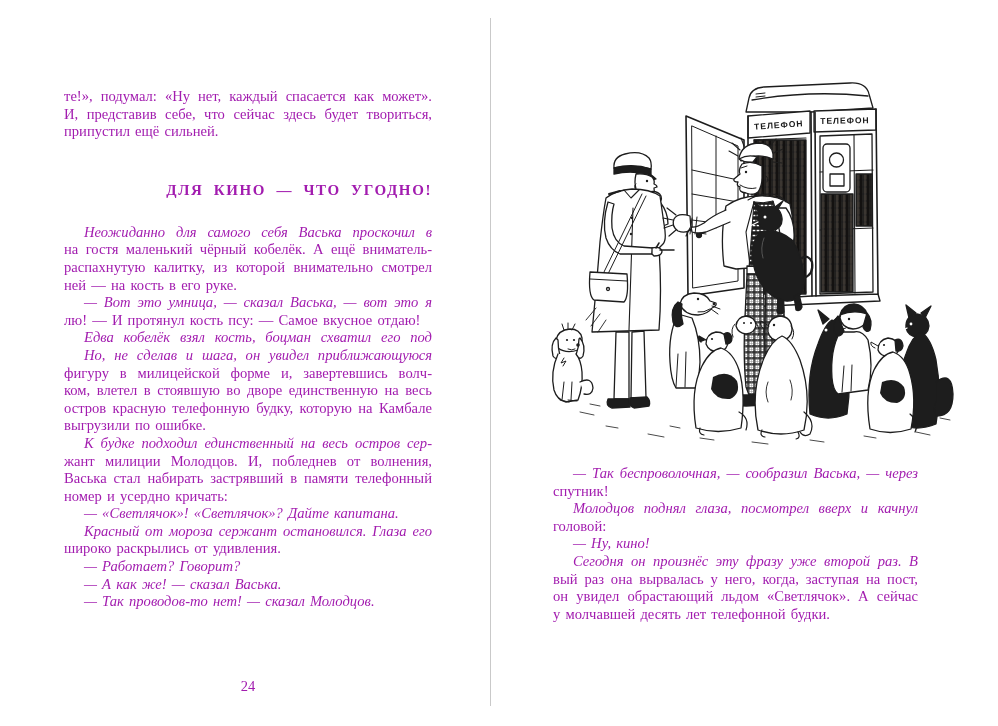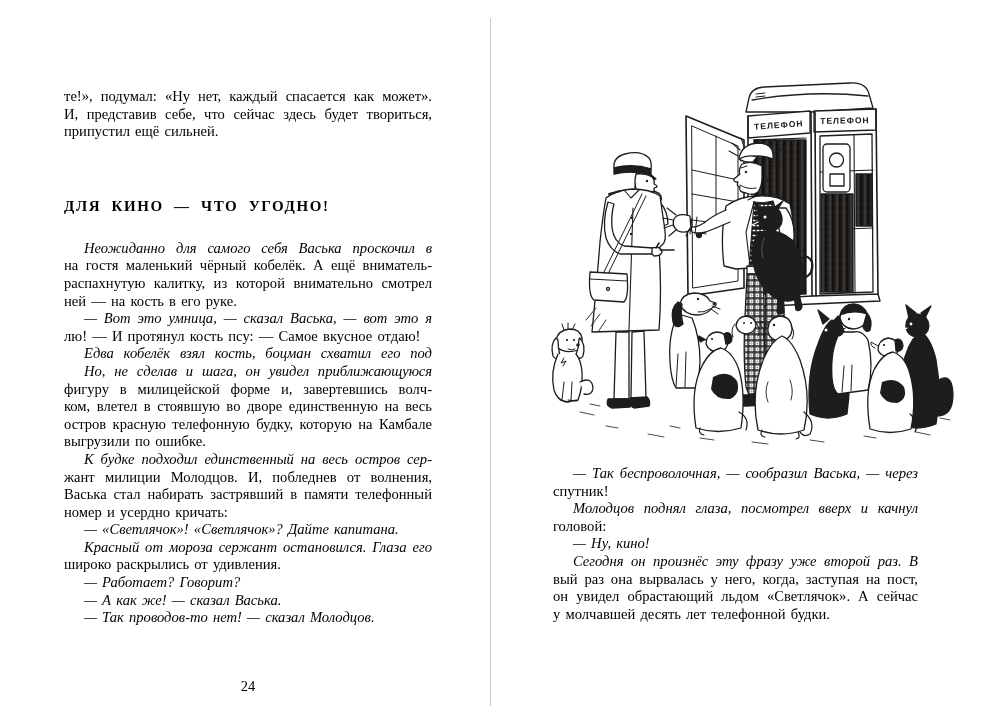--- a/index.html
+++ b/index.html
@@ -1,26 +1,26 @@
 <!DOCTYPE html>
 <html><head>
 <meta charset="utf-8">
 <style>
   html,body{margin:0;padding:0;background:#ffffff;}
   .sheet{position:relative;width:998px;height:726px;background:#fff;overflow:hidden;
-         font-family:"Liberation Serif",serif;color:#000000;}
+         font-family:"Liberation Serif",serif;color:#a21caf;}
   .divider{position:absolute;left:490px;top:18px;width:1px;height:688px;background:#c9c9c9;}
   .textcol{position:absolute;font-size:14.6px;}
   #left-col{left:64px;top:88px;width:368px;}
   #right-col{left:553px;top:465px;width:365px;}
   .tline{height:17.6px;line-height:17.6px;overflow:hidden;word-spacing:1.5px;white-space:normal;}
   .jst{text-align:justify;text-align-last:justify;-moz-text-align-last:justify;}
   .ind{padding-left:20px;font-style:italic;}
   .blk-heading{font-weight:bold;font-size:15px;letter-spacing:1.6px;word-spacing:5px;
-               text-align:left;line-height:18px;margin:56px 0 25px 0;}
+               text-align:right;line-height:18px;margin:40px 0 25px 0;}
   .pageno{position:absolute;top:630px;font-size:14.5px;text-align:center;}
   #pageno-left{left:64px;width:368px;margin-top:48px;}
   #pageno-right{left:553px;width:365px;}
   .illus{position:absolute;left:520px;top:82px;}
   .illus path,.illus line,.illus circle,.illus rect{vector-effect:non-scaling-stroke;}
   .booth-sign{font-family:"Liberation Sans",sans-serif;font-weight:bold;font-size:8.5px;
               letter-spacing:1px;fill:#1a1a1a;text-anchor:middle;}
 </style>
 </head>
 <body>

